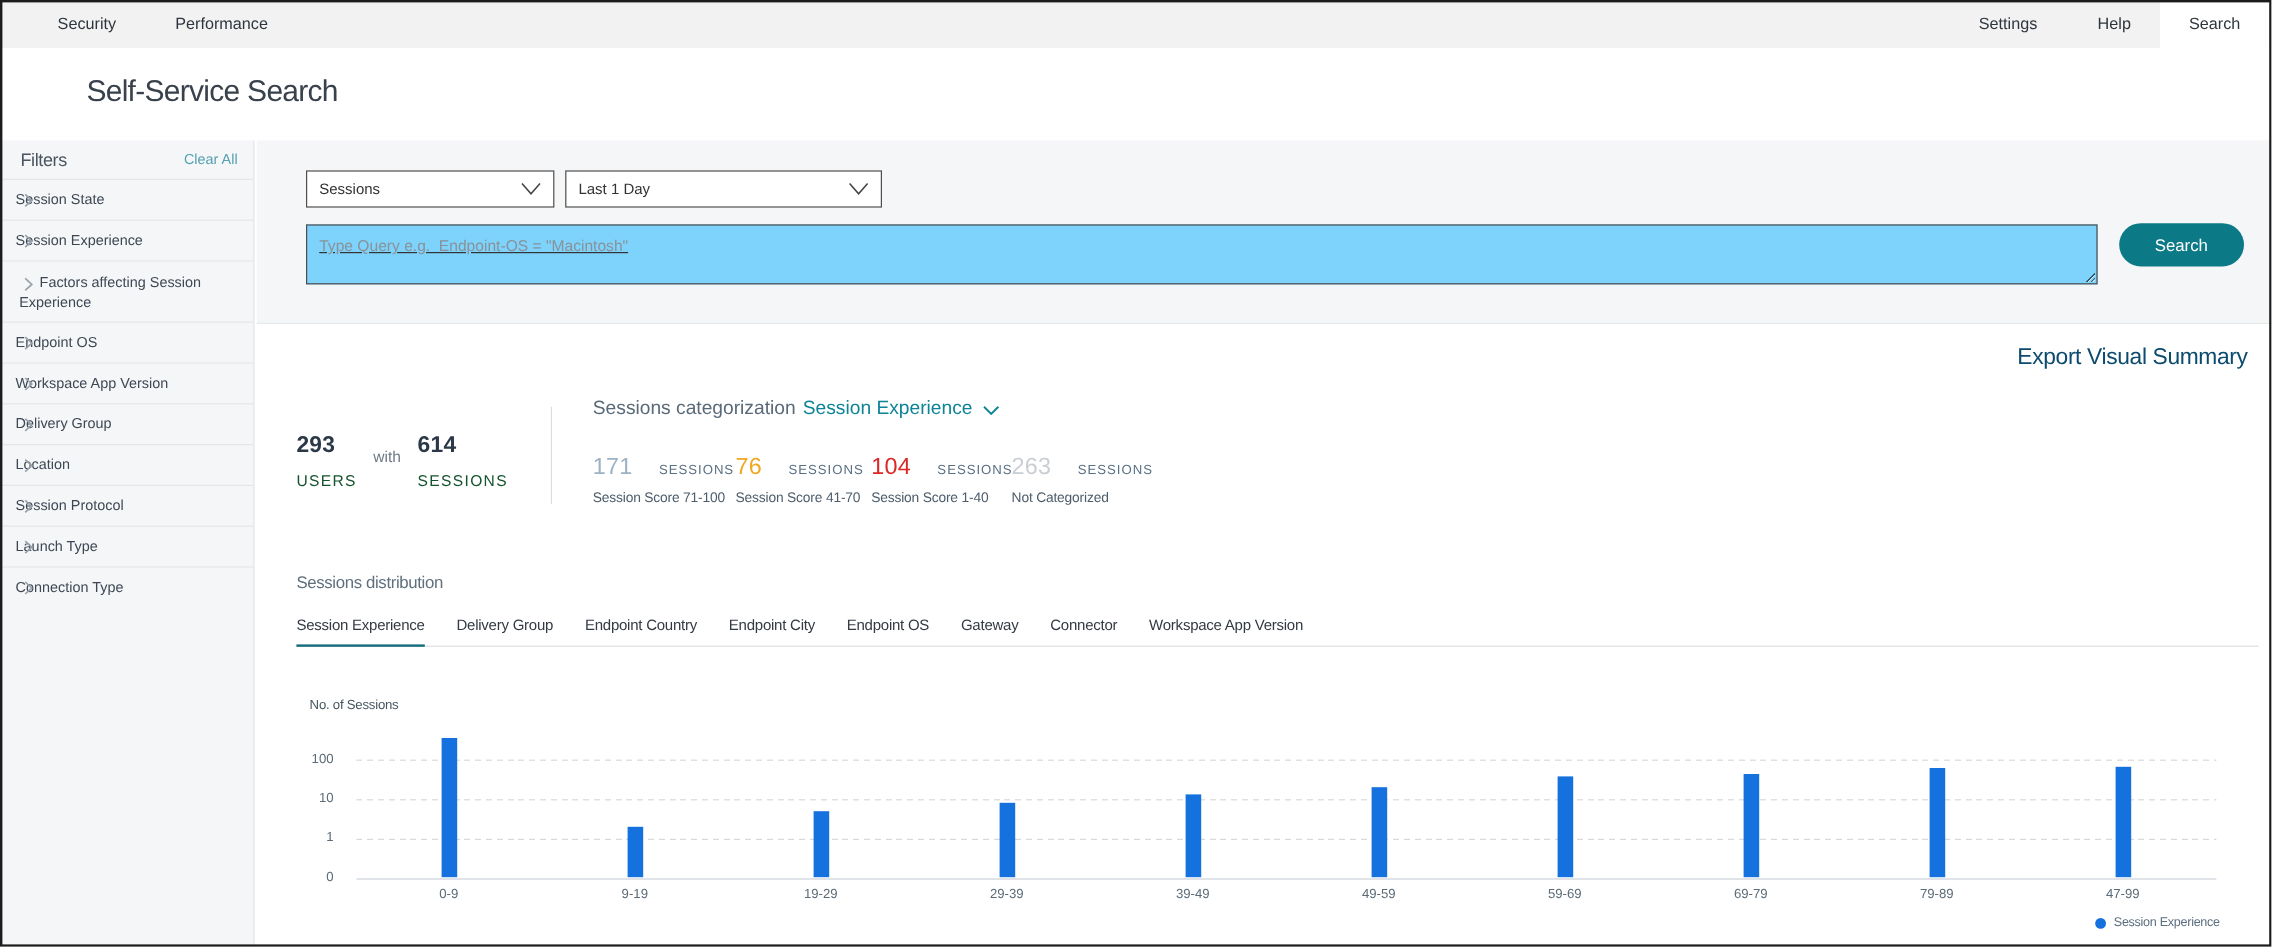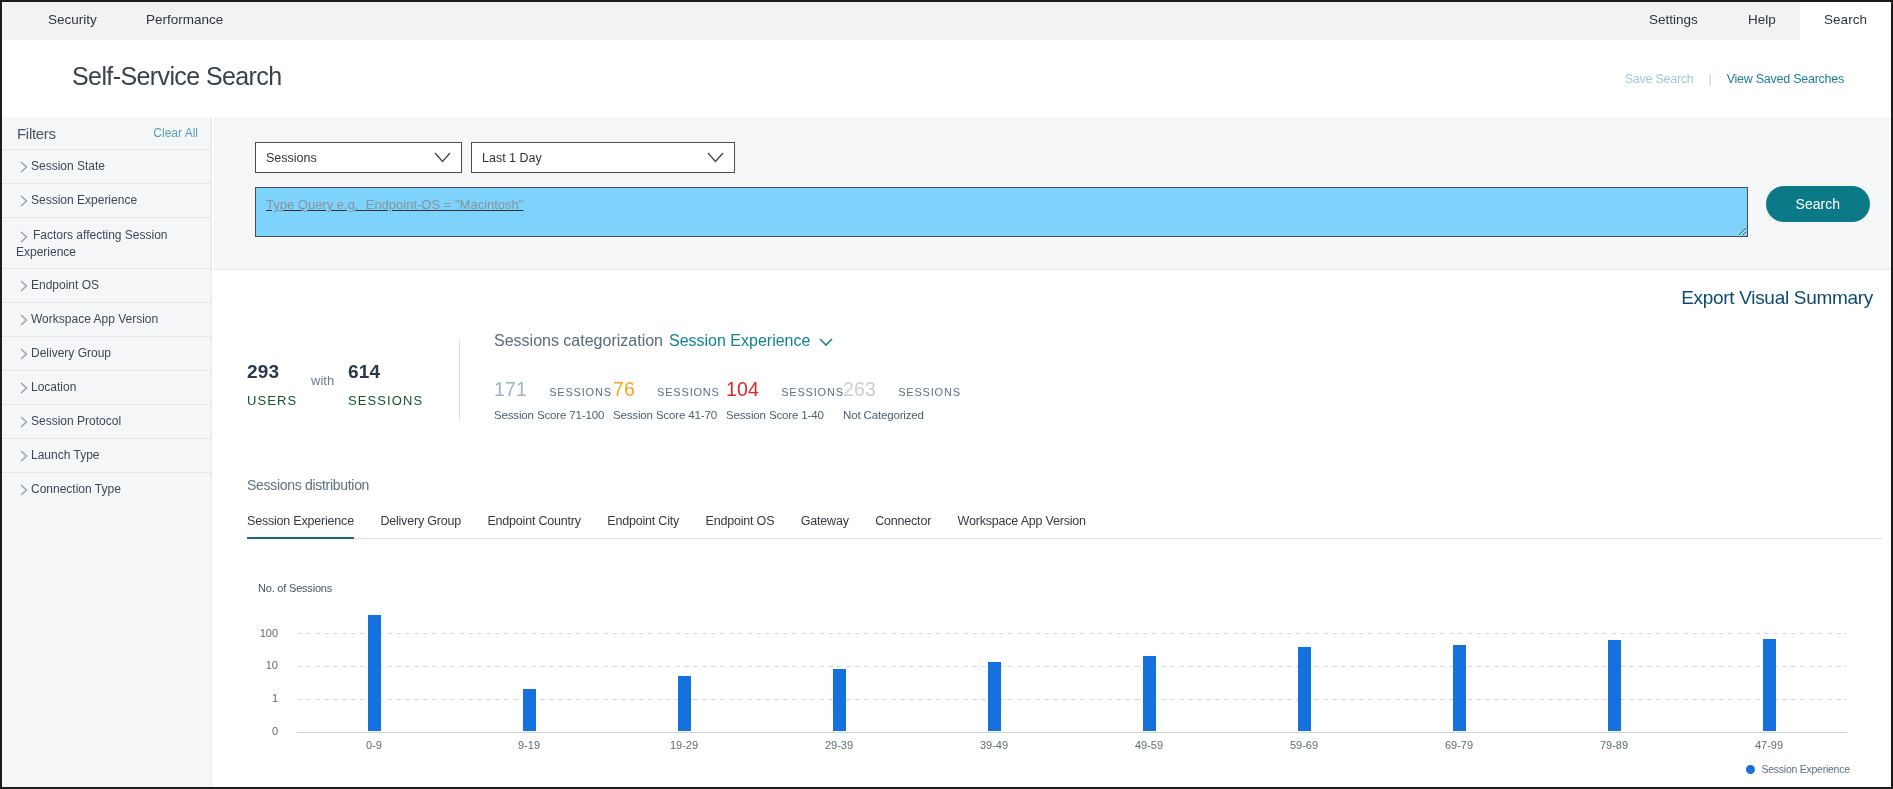--- a/index.html
+++ b/index.html
@@ -56,21 +56,21 @@
   .filters-header {
     height:33px; display:flex; align-items:center;
     padding:0 12.5px 0 17px; border-bottom:1px solid #e4e6e9;
   }
   .filters-title { font-size:15px; letter-spacing:-0.3px; color:#4a5560; flex:1 1 auto; }
   .clear-all { font-size:12px; color:#55a0b2; cursor:pointer; }
   .filter-item {
     position:relative; border-bottom:1px solid #e4e6e9;
     font-size:12px; color:#3d4854; cursor:pointer;
   }
-  .filter-item.single { height:34px; line-height:33px; padding-left:31px; }
+  .filter-item.single { height:34px; line-height:33px; padding-left:13px; }
   .filter-item.multi  { height:51px; padding:9px 14px 0 16px; text-indent:17px; line-height:17px; }
   .filter-item:last-child { border-bottom:none; }
   .filter-chevron {
     position:absolute; left:20px; width:8px; height:12px;
   }
   .filter-item.single .filter-chevron { top:11px; }
   .filter-item.multi  .filter-chevron { top:13px; }
   
   .search-panel {
     position:absolute; left:213.5px; top:117px; right:0; height:153px;
@@ -158,25 +158,20 @@
 <div class="topnav">
   <span class="nav-item nav-security">Security</span>
   <span class="nav-item nav-performance">Performance</span>
   <span class="nav-item nav-settings">Settings</span>
   <span class="nav-item nav-help">Help</span>
   <div class="nav-search-tab">Search</div>
 </div>
 
 <div class="page-header">
   <div class="page-title">Self-Service Search</div>
-  <div class="header-links">
-    <span class="link-disabled">Save Search</span>
-    <span class="link-sep">|</span>
-    <span class="link-teal">View Saved Searches</span>
-  </div>
 </div>
 
 <div class="sidebar">
   <div class="filters-header">
     <span class="filters-title">Filters</span>
     <span class="clear-all">Clear All</span>
   </div>
   <div id="filter-list">
       <div class="filter-item single"><svg class="filter-chevron" width="8" height="12" viewBox="0 0 8 12">
           <polyline points="1,1 6.5,6 1,11" fill="none" stroke="#97a1aa" stroke-width="1.4"></polyline>

